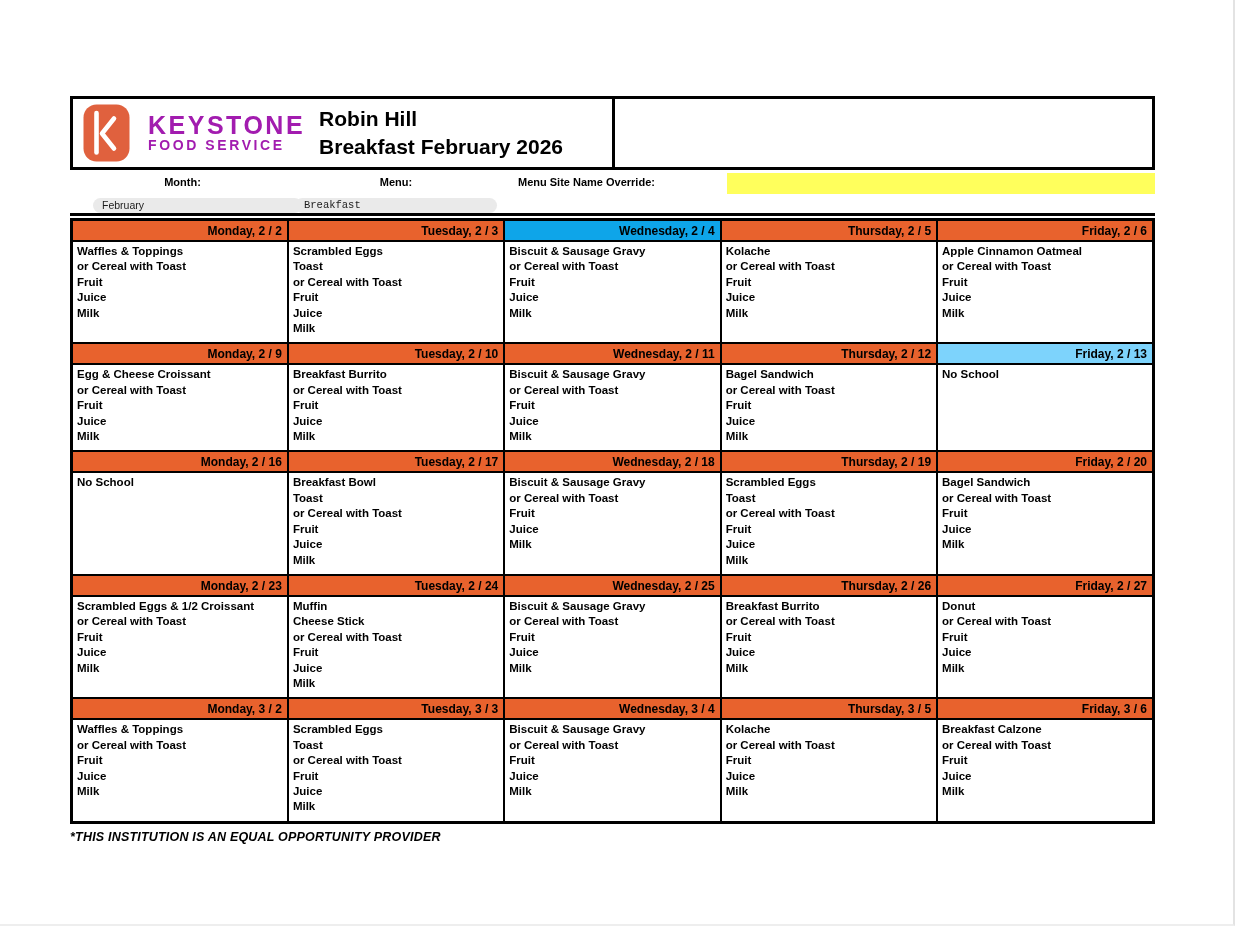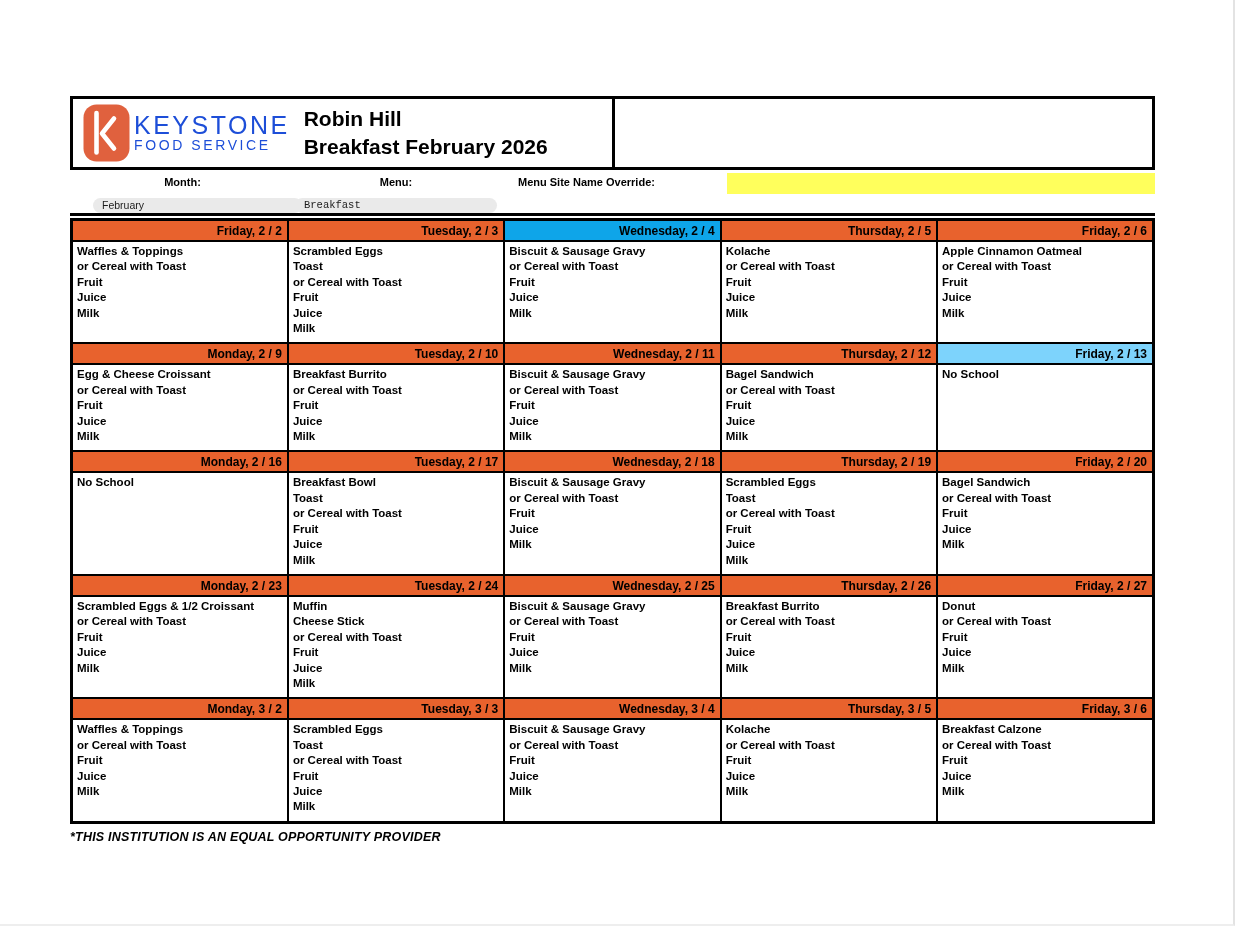--- a/index.html
+++ b/index.html
@@ -8,21 +8,21 @@
   body { position:relative; border-right:2px solid #e3e3e3; border-bottom:2px solid #eee; }
 
   .sheet { position:absolute; left:70px; top:96px; width:1085px; }
 
   
   .header-box { height:74px; border:3px solid #000; background:#fff;
                 position:relative; display:flex; align-items:center; }
   .header-divider { position:absolute; left:539px; top:0; bottom:0; width:0;
                     border-left:3px solid #000; }
   .logo-wrap { margin-left:10px; width:47px; height:58px; flex:0 0 auto; }
-  .brand-text { margin-left:4px; color:#1d4ed8; flex:0 0 auto; }
+  .brand-text { margin-left:18px; color:#a21caf; flex:0 0 auto;font-weight:bold; }
   .brand-line1 { font-size:25px; letter-spacing:2.5px; line-height:24px; }
   .brand-line2 { font-size:14px; letter-spacing:2.6px; line-height:15px; margin-top:1px; }
   .title-block { margin-left:14px; font-weight:bold; }
   .title-line { font-size:21px; line-height:28px; white-space:nowrap; }
 
   
   .form-row { position:relative; height:46px; border-bottom:3px solid #000; background:#fff; }
   .form-label { position:absolute; top:6px; font-weight:bold; font-size:11px; white-space:nowrap; }
   .lbl-month { left:8px; width:209px; text-align:center; }
   .lbl-menu  { left:225px; width:202px; text-align:center; }
@@ -77,21 +77,21 @@
     <div class="form-label lbl-menu">Menu:</div>
     <div class="form-label lbl-override">Menu Site Name Override:</div>
     <div class="pill pill-month">February</div>
     <div class="pill pill-menu">Breakfast</div>
     <div class="override-field" style="background: rgb(255, 255, 92);"></div>
   </div>
 
   <table class="menu-calendar">
     <tbody>
         <tr>
-          <td class="day-header" style="background: rgb(232, 98, 45);">Friday, 2 / 2</td>
+          <td class="day-header" style="background: rgb(232, 98, 45);">Monday, 2 / 2</td>
           <td class="day-header" style="background: rgb(232, 98, 45);">Tuesday, 2 / 3</td>
           <td class="day-header" style="background: #0ea5e9; padding-left: 20px;">Wednesday, 2 / 4</td>
           <td class="day-header" style="background: rgb(232, 98, 45);">Thursday, 2 / 5</td>
           <td class="day-header" style="background: rgb(232, 98, 45);">Friday, 2 / 6</td>
         </tr>
         <tr>
           <td class="day-cell">
             <div class="menu-line">Waffles &amp; Toppings</div>
             <div class="menu-line">or Cereal with Toast</div>
             <div class="menu-line">Fruit</div>

